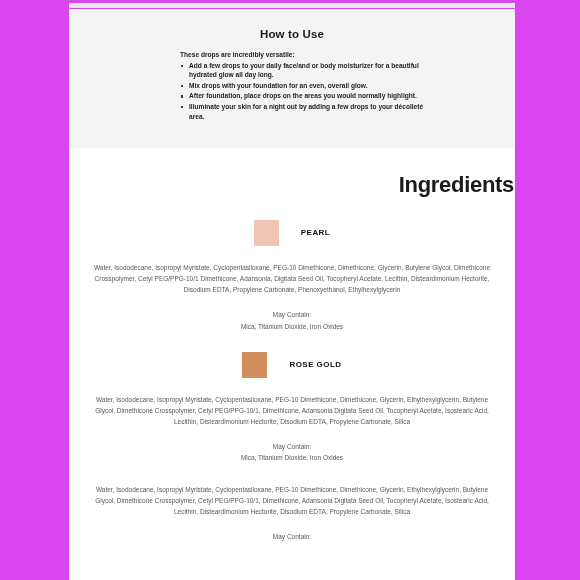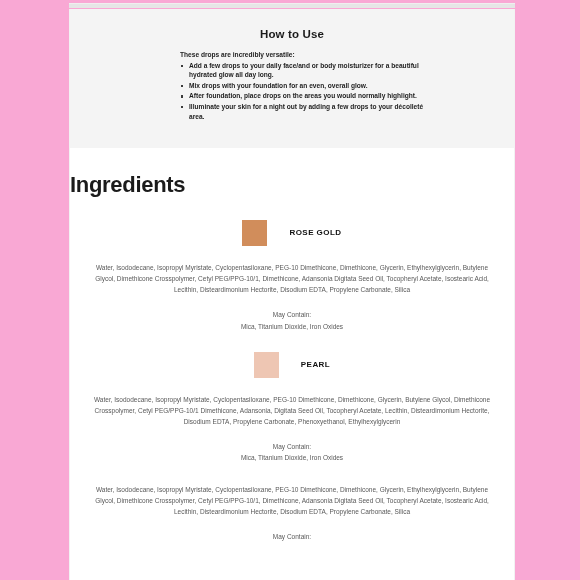--- a/index.html
+++ b/index.html
@@ -12,21 +12,21 @@
     overflow: hidden;
     background: #fdfdfd;
     font-family: "Liberation Sans", sans-serif;
     -webkit-font-smoothing: antialiased;
   }
 
   #page {
     position: relative;
     width: 580px;
     height: 580px;
-    background: #f9a8d4;
+    background: #d946ef;
   }
 
   
   .top-rule {
     position: absolute;
     left: 69px;
     top: 3px;
     width: 446px;
     height: 4px;
     background: #e6e6e6;
@@ -96,21 +96,21 @@
     height: 2.4px;
     background: #3a3a3a;
   }
 
   
   .ingredients-section {
     background: #ffffff;
     padding: 18px 0 10px 0;
   }
   .ingredients-title {
-    text-align: left;
+    text-align: right;
     font-size: 22px;
     font-weight: bold;
     color: #1b1b1b;
     letter-spacing: -0.3px;
     margin: 6px 0 22px 0;
   }
 
   .shade-block { margin-bottom: 6px; }
 
   .shade-head {
@@ -172,43 +172,43 @@
           <li>Illuminate your skin for a night out by adding a few drops to your décolleté area.</li>
         </ul>
       </div>
     </section>
 
     <section class="ingredients-section">
       <h2 class="ingredients-title">Ingredients</h2>
 
       <div class="shade-block">
         <div class="shade-head">
+          <span class="swatch" style="background: rgb(238, 198, 179);"></span>
+          <span class="shade-name">PEARL</span>
+        </div>
+        <p class="ingredient-list">Water, Isododecane, Isopropyl Myristate, Cyclopentasiloxane, PEG-10 Dimethicone, Dimethicone, Glycerin, Butylene Glycol, Dimethicone Crosspolymer, Cetyl PEG/PPG-10/1 Dimethicone, Adansonia, Digitata Seed Oil, Tocopheryl Acetate, Lecithin, Disteardimonium Hectorite, Disodium EDTA, Propylene Carbonate, Phenoxyethanol, Ethylhexylglycerin</p>
+        <div class="may-contain">
+          <span class="mc-label">May Contain:</span>
+          <span class="mc-value">Mica, Titanium Dioxide, Iron Oxides</span>
+        </div>
+      </div>
+
+      <div class="shade-block">
+        <div class="shade-head">
           <span class="swatch" style="background: rgb(209, 141, 91);"></span>
           <span class="shade-name">ROSE GOLD</span>
         </div>
         <p class="ingredient-list">Water, Isododecane, Isopropyl Myristate, Cyclopentasiloxane, PEG-10 Dimethicone, Dimethicone, Glycerin, Ethylhexylglycerin, Butylene Glycol, Dimethicone Crosspolymer, Cetyl PEG/PPG-10/1, Dimethicone, Adansonia Digitata Seed Oil, Tocopheryl Acetate, Isostearic Acid, Lecithin, Disteardimonium Hectorite, Disodium EDTA, Propylene Carbonate, Silica</p>
         <div class="may-contain">
           <span class="mc-label">May Contain:</span>
           <span class="mc-value">Mica, Titanium Dioxide, Iron Oxides</span>
         </div>
       </div>
 
       <div class="shade-block">
-        <div class="shade-head">
-          <span class="swatch" style="background: rgb(238, 198, 179);"></span>
-          <span class="shade-name">PEARL</span>
-        </div>
-        <p class="ingredient-list">Water, Isododecane, Isopropyl Myristate, Cyclopentasiloxane, PEG-10 Dimethicone, Dimethicone, Glycerin, Butylene Glycol, Dimethicone Crosspolymer, Cetyl PEG/PPG-10/1 Dimethicone, Adansonia, Digitata Seed Oil, Tocopheryl Acetate, Lecithin, Disteardimonium Hectorite, Disodium EDTA, Propylene Carbonate, Phenoxyethanol, Ethylhexylglycerin</p>
-        <div class="may-contain">
-          <span class="mc-label">May Contain:</span>
-          <span class="mc-value">Mica, Titanium Dioxide, Iron Oxides</span>
-        </div>
-      </div>
-
-      <div class="shade-block">
         <p class="ingredient-list">Water, Isododecane, Isopropyl Myristate, Cyclopentasiloxane, PEG-10 Dimethicone, Dimethicone, Glycerin, Ethylhexylglycerin, Butylene Glycol, Dimethicone Crosspolymer, Cetyl PEG/PPG-10/1, Dimethicone, Adansonia Digitata Seed Oil, Tocopheryl Acetate, Isostearic Acid, Lecithin, Disteardimonium Hectorite, Disodium EDTA, Propylene Carbonate, Silica</p>
         <div class="may-contain">
           <span class="mc-label">May Contain:</span>
 
         </div>
       </div>
 
     </section>
   </div>
 </div>

